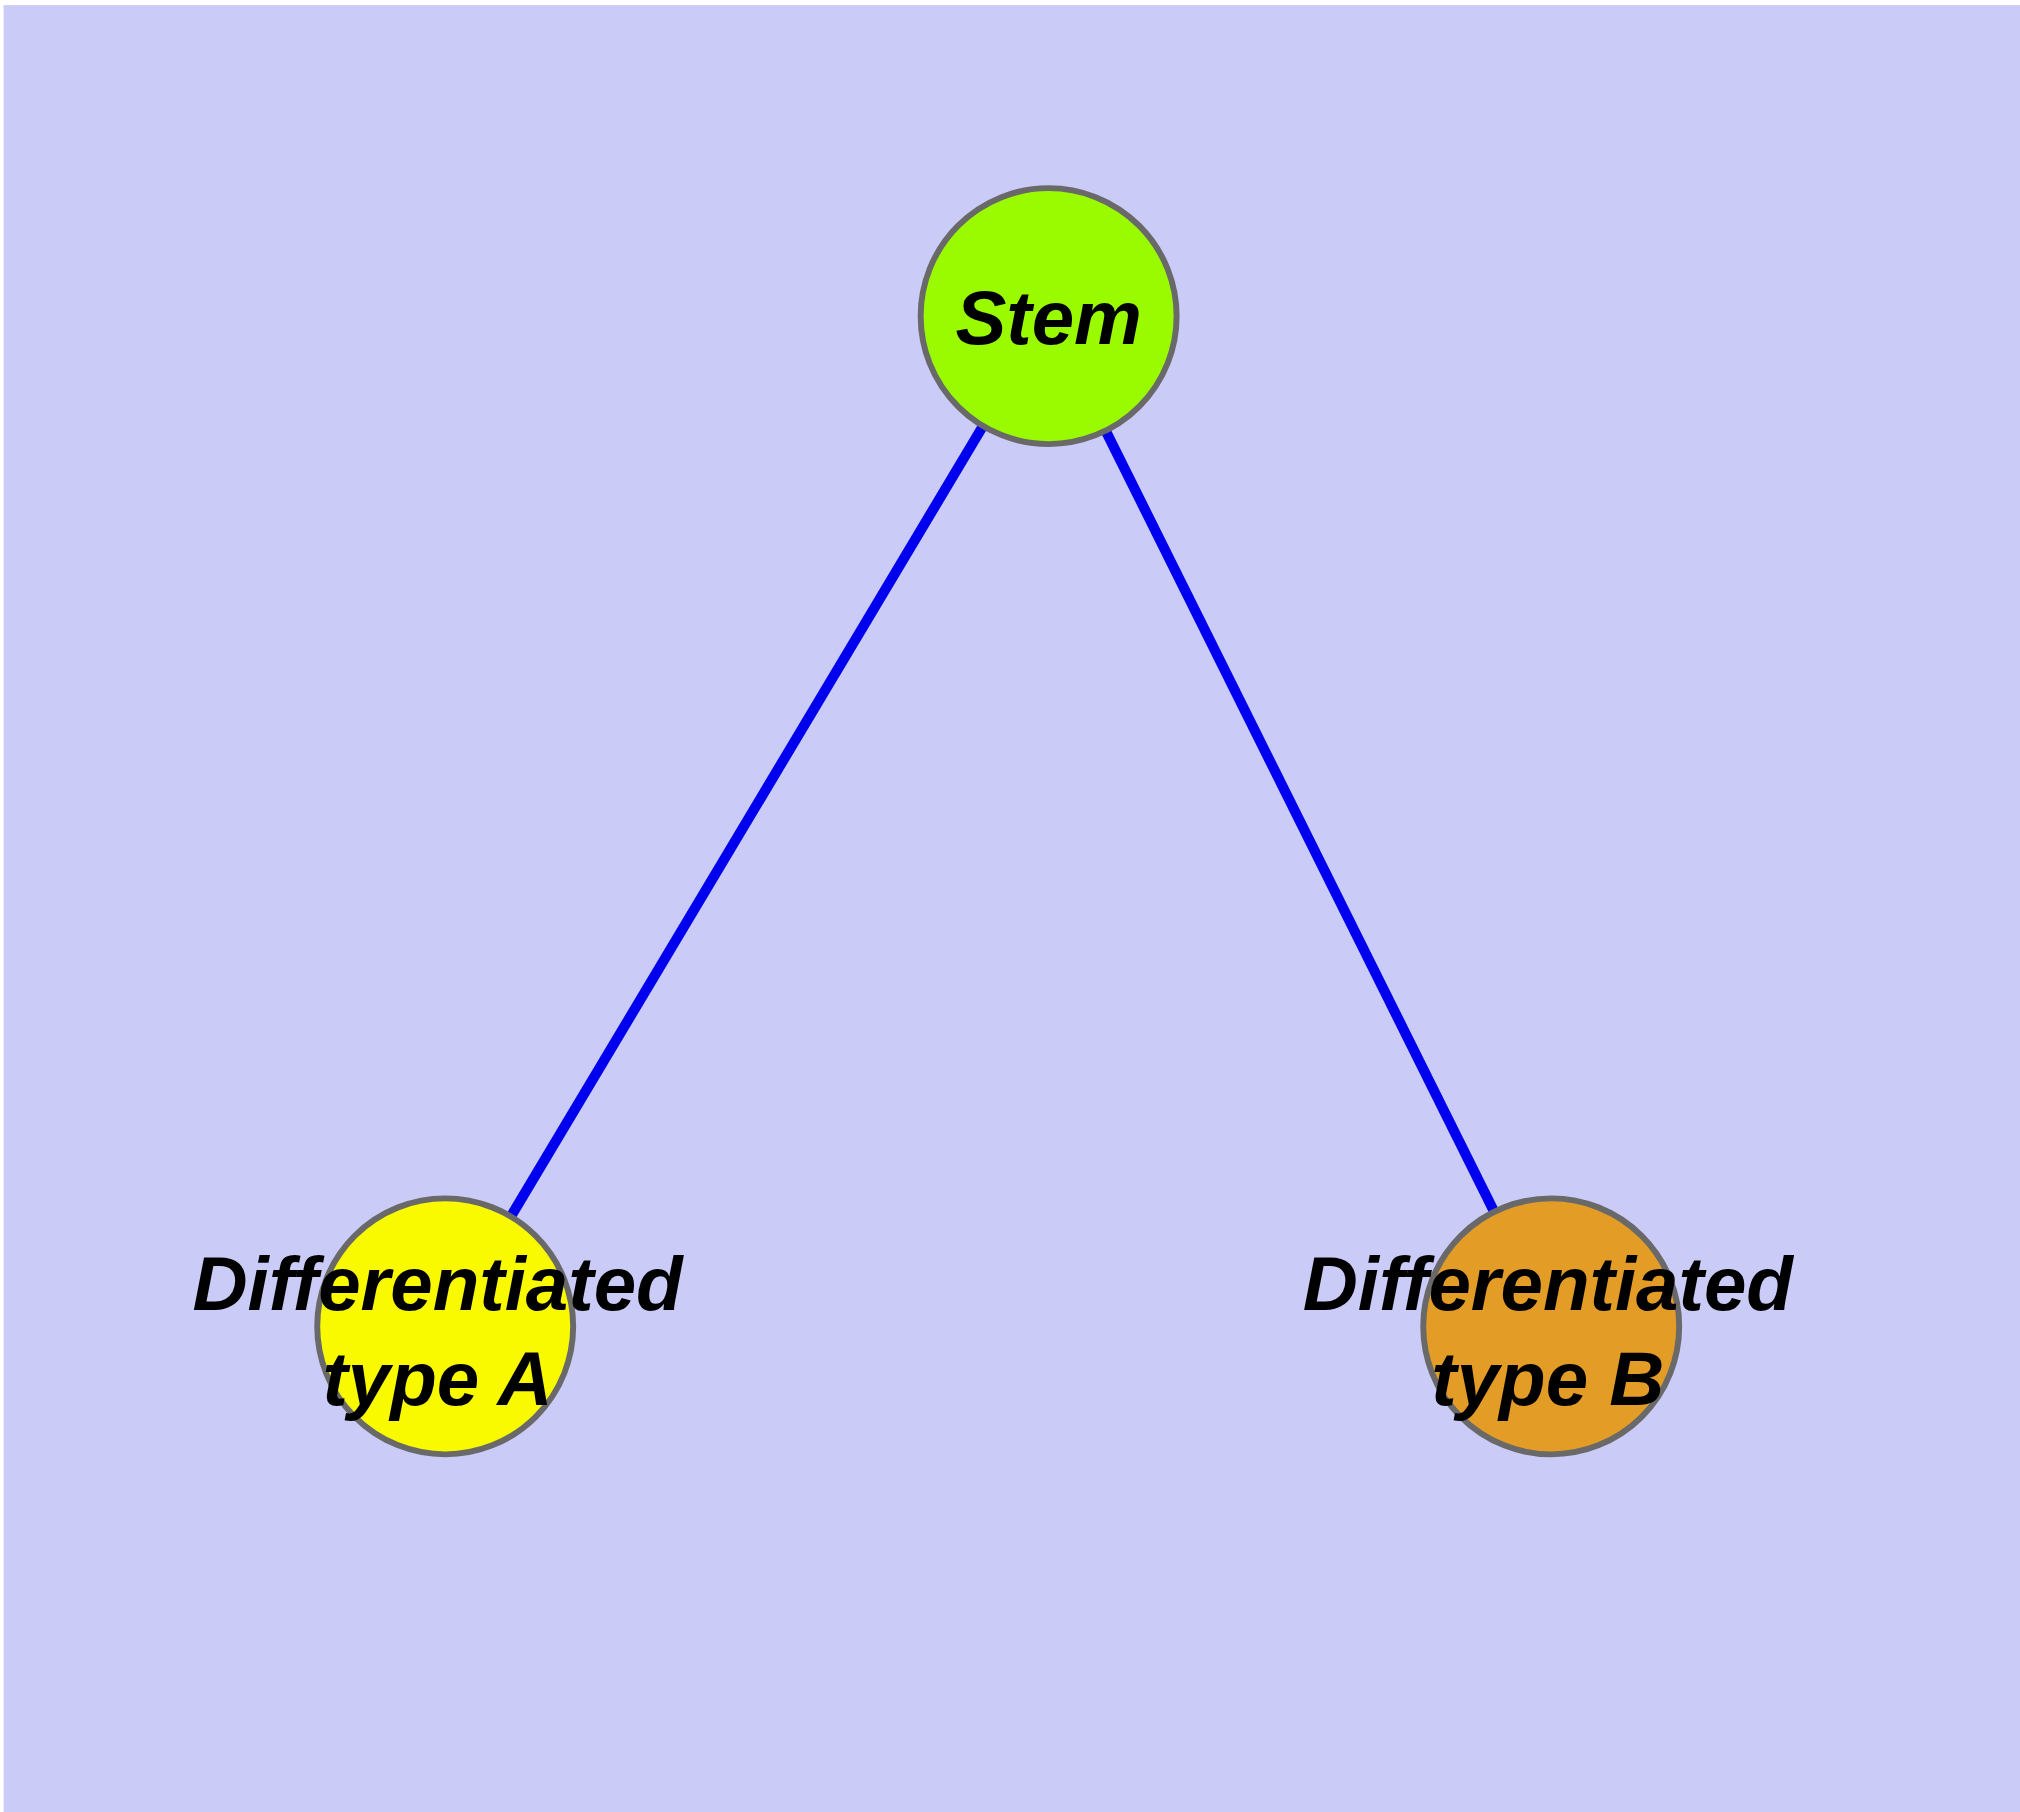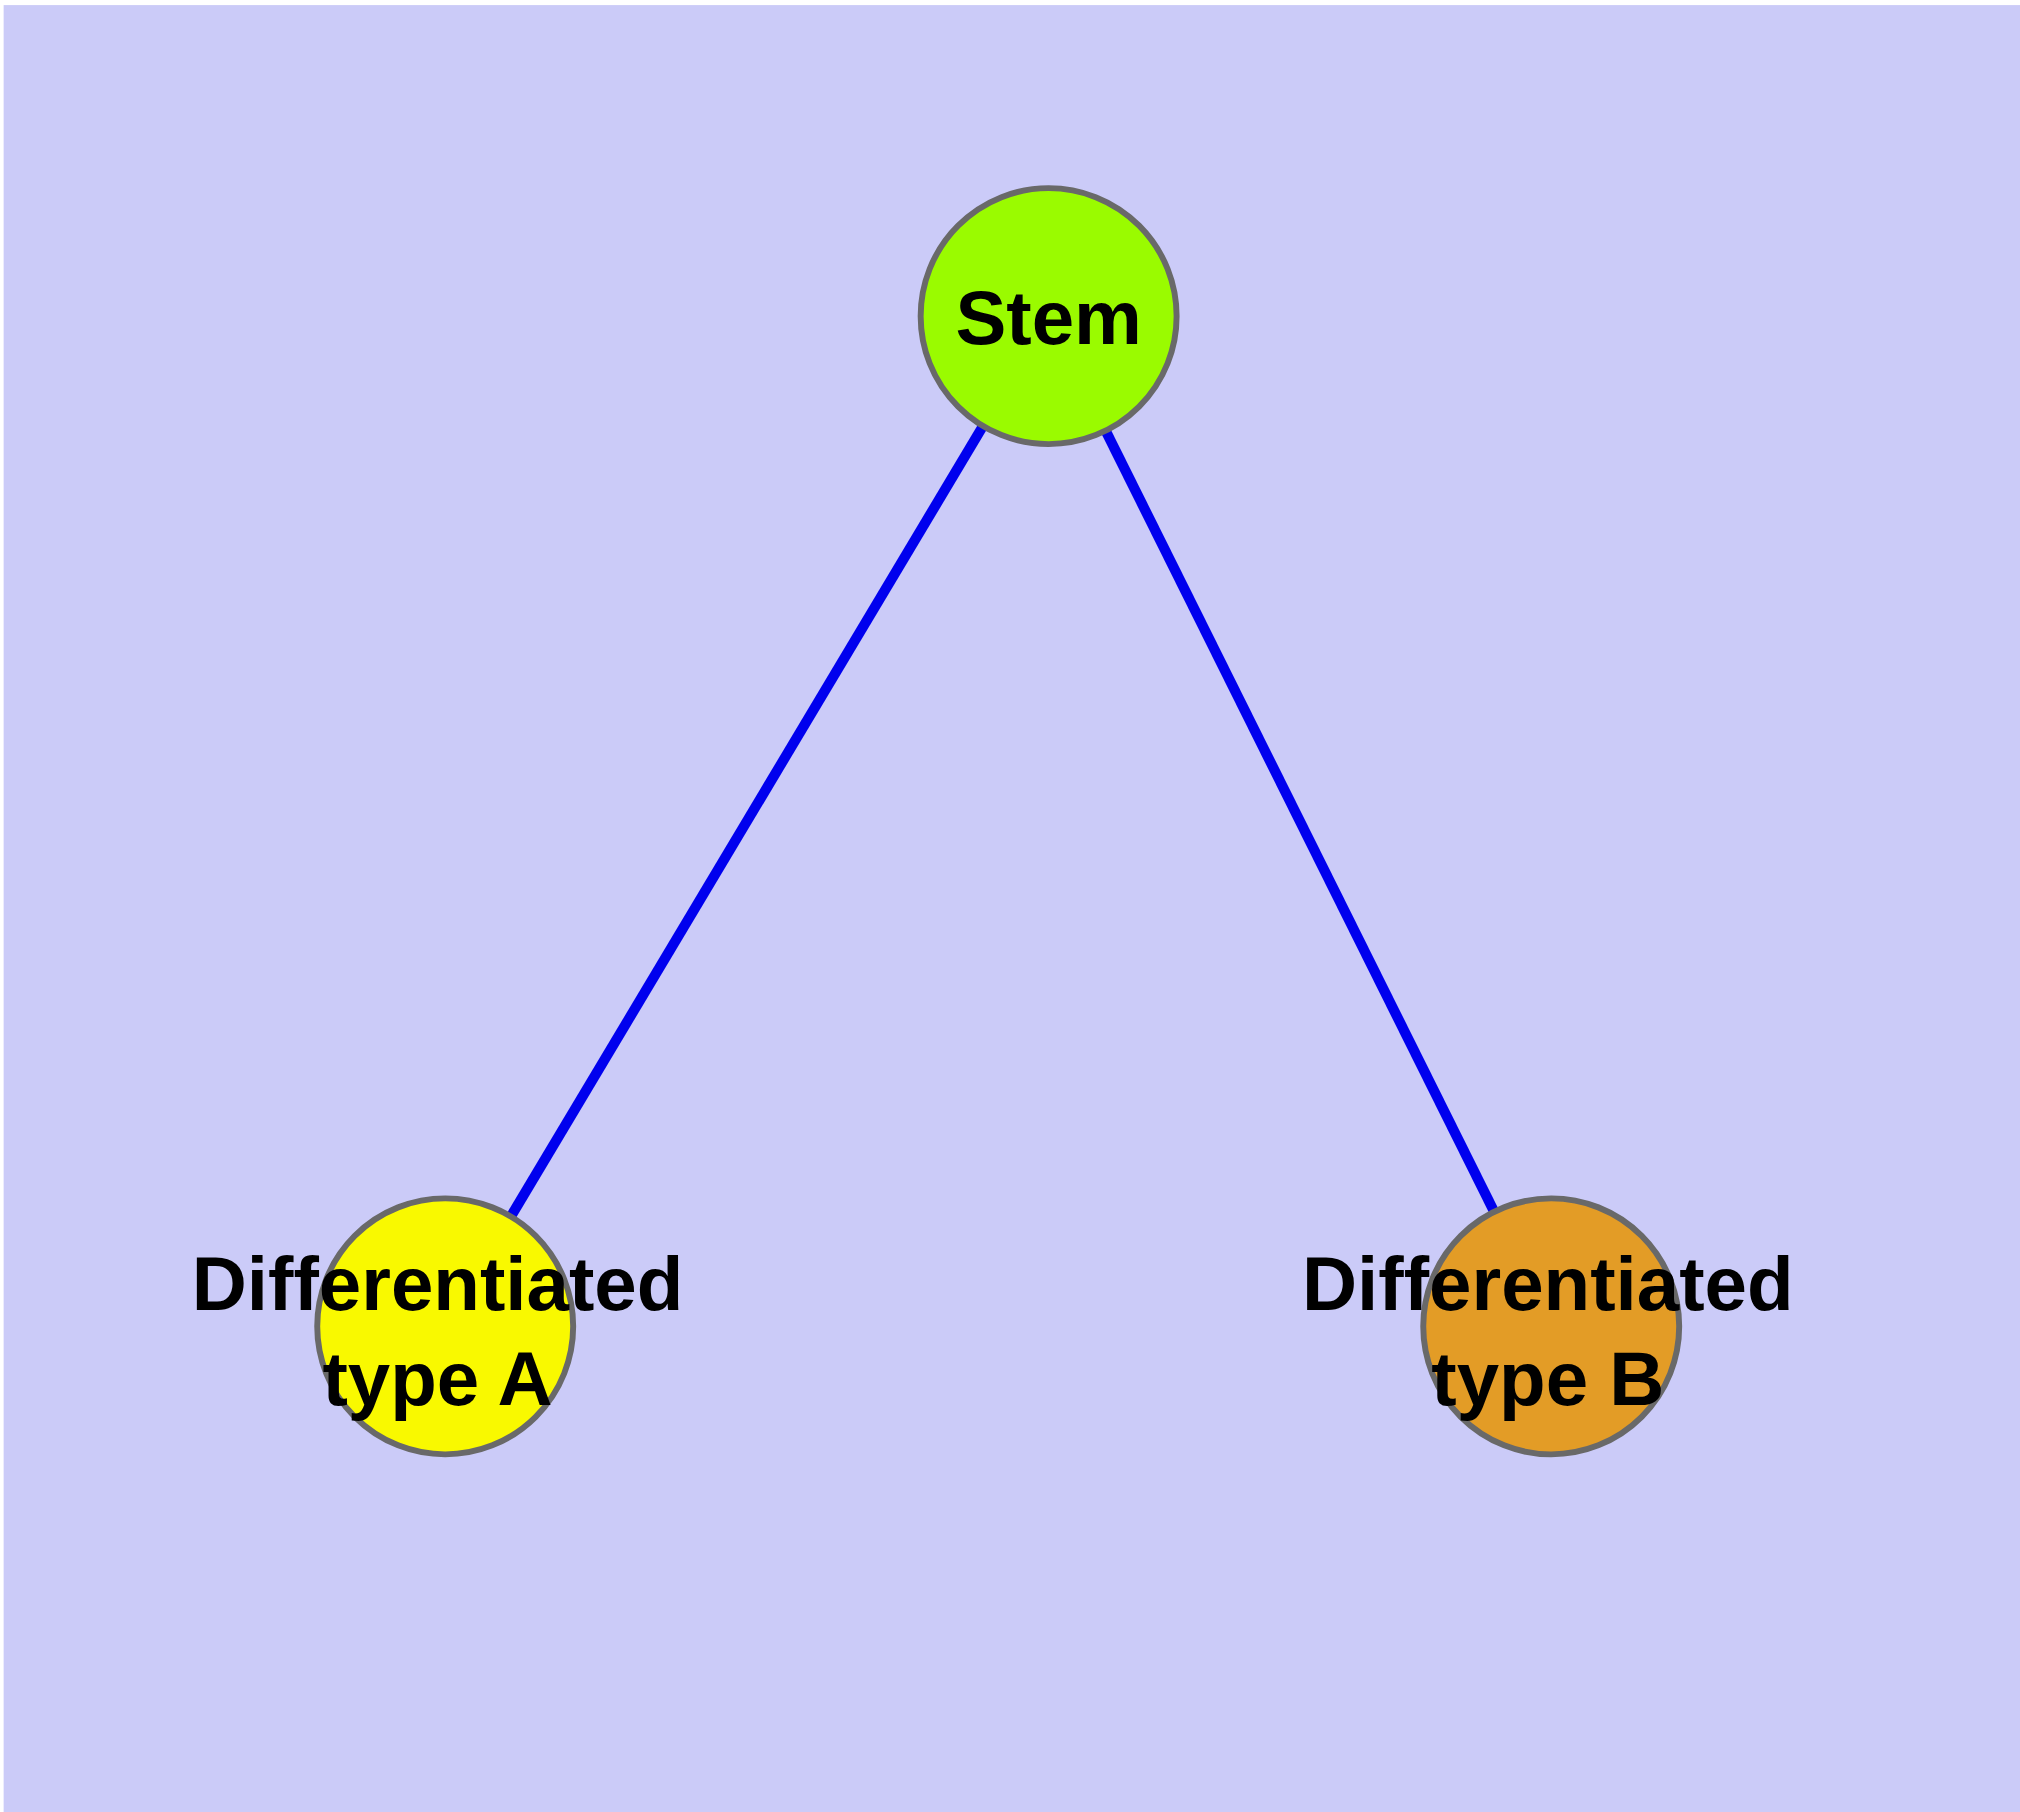--- a/index.html
+++ b/index.html
@@ -7,20 +7,21 @@
     padding: 0;
     background: #ffffff;
     width: 2021px;
     height: 1812px;
     overflow: hidden;
   }
   .stage {
     position: relative;
     width: 1779px;
     height: 1812px;
+    font-style: italic;
   }
   svg.graph {
     display: block;
     width: 2021px;
     height: 1812px;
   }
   .node-label {
     font-family: "Liberation Sans", sans-serif;
     font-weight: bold;
     font-size: 90px;

